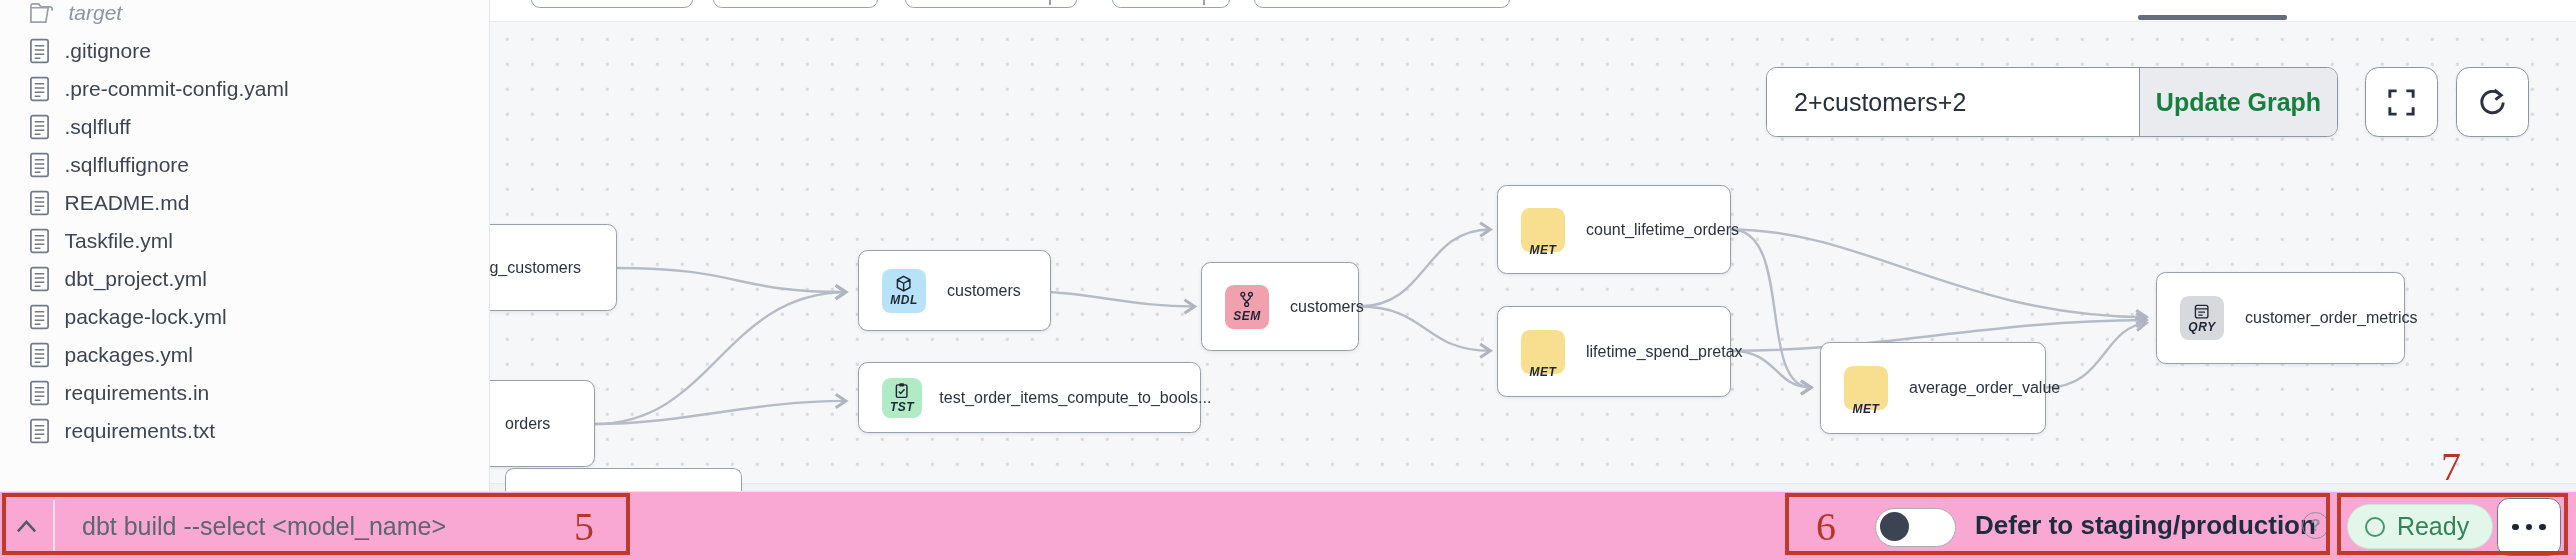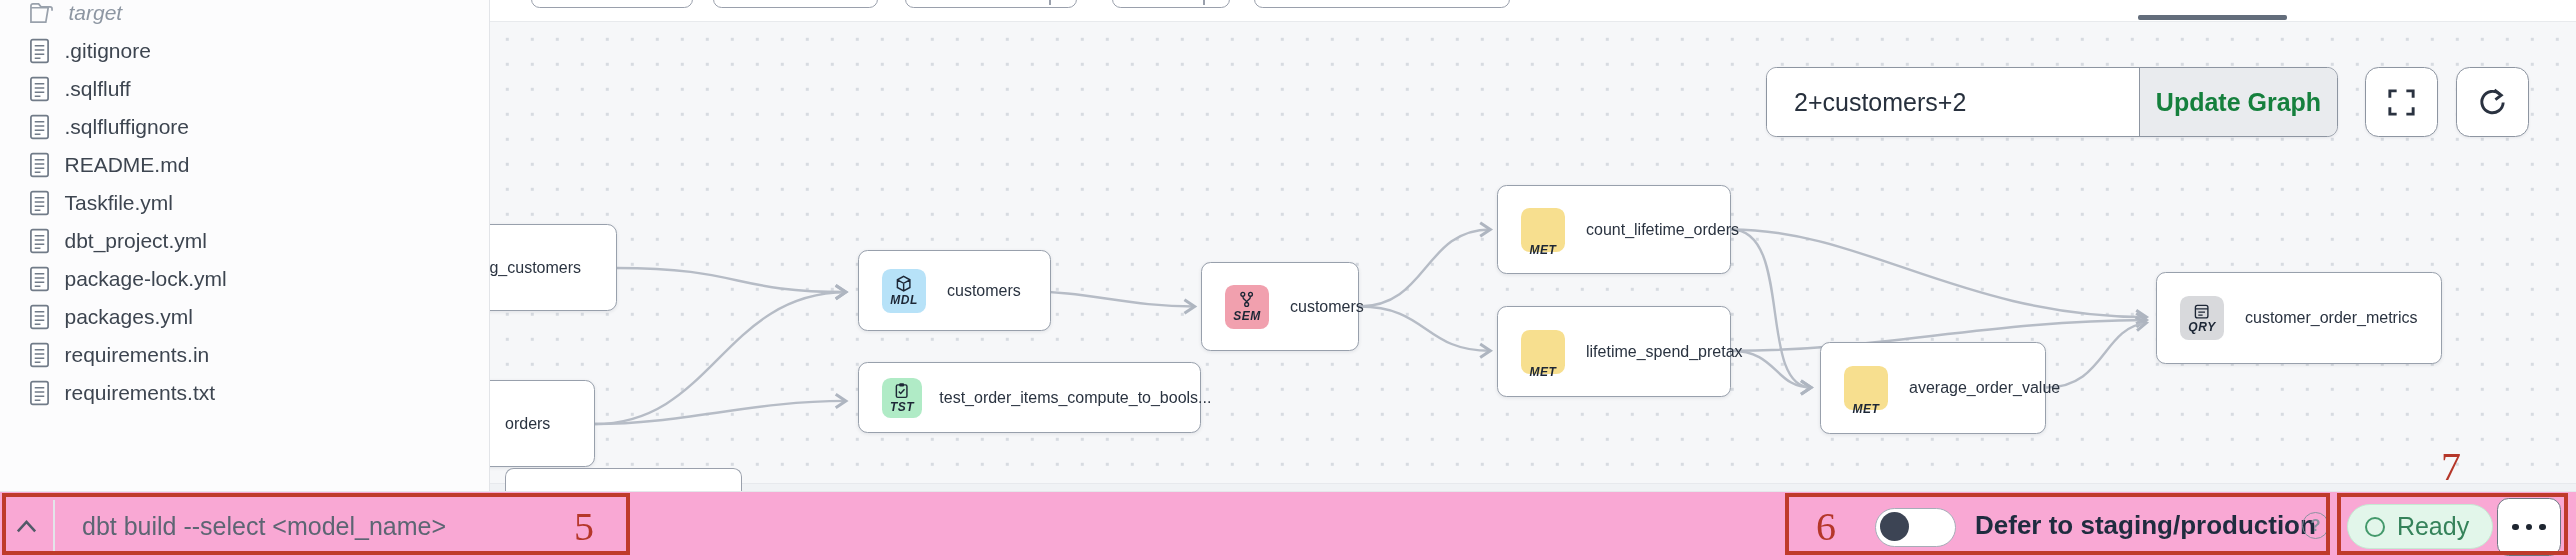--- a/index.html
+++ b/index.html
@@ -190,21 +190,21 @@
     <span class="badge b-met">
       <svg viewBox="0 0 18 18">
           <path d="M5 14 V8 M9 14 V3.5 M13 14 V6" fill="none" stroke="#1d2736" stroke-width="2.2"></path>
           <path d="M3 15.2 H15" fill="none" stroke="#1d2736" stroke-width="1.6"></path>
         </svg>
       <i class="bcode">MET</i>
     </span>
     <span class="nlabel">average_order_value</span>
   </div>
 
-  <div class="node" style="left:2156px;top:272px;width:286px;height:92px;">
+  <div class="node" style="left:2156px;top:272px;width:249px;height:92px;">
     <span class="badge b-qry">
       <svg viewBox="0 0 18 18">
           <rect x="2.5" y="2.5" width="13" height="13" rx="2" fill="none" stroke="#1d2736" stroke-width="1.4"></rect>
           <path d="M2.5 6.2 H15.5 M5.5 9.5 H12.5 M5.5 12.5 H10" fill="none" stroke="#1d2736" stroke-width="1.3"></path>
         </svg>
       <i class="bcode">QRY</i>
     </span>
     <span class="nlabel">customer_order_metrics</span>
   </div>
 
@@ -256,20 +256,29 @@
         </span>
       <span class="fname">.gitignore</span>
     </div>
     <div class="frow">
       <span class="ficon">
           <svg width="21" height="26" viewBox="0 0 22 27">
             <rect x="2" y="1.5" width="18" height="24" rx="2" fill="#fff" stroke="#717b88" stroke-width="1.8"></rect>
             <path d="M6 8 H16 M6 12.5 H16 M6 17 H16 M6 21 H12" stroke="#717b88" stroke-width="1.6"></path>
           </svg>
         </span>
+      <span class="fname">.pre-commit-config.yaml</span>
+    </div>
+    <div class="frow">
+      <span class="ficon">
+          <svg width="21" height="26" viewBox="0 0 22 27">
+            <rect x="2" y="1.5" width="18" height="24" rx="2" fill="#fff" stroke="#717b88" stroke-width="1.8"></rect>
+            <path d="M6 8 H16 M6 12.5 H16 M6 17 H16 M6 21 H12" stroke="#717b88" stroke-width="1.6"></path>
+          </svg>
+        </span>
       <span class="fname">.sqlfluff</span>
     </div>
     <div class="frow">
       <span class="ficon">
           <svg width="21" height="26" viewBox="0 0 22 27">
             <rect x="2" y="1.5" width="18" height="24" rx="2" fill="#fff" stroke="#717b88" stroke-width="1.8"></rect>
             <path d="M6 8 H16 M6 12.5 H16 M6 17 H16 M6 21 H12" stroke="#717b88" stroke-width="1.6"></path>
           </svg>
         </span>
       <span class="fname">.sqlfluffignore</span>

